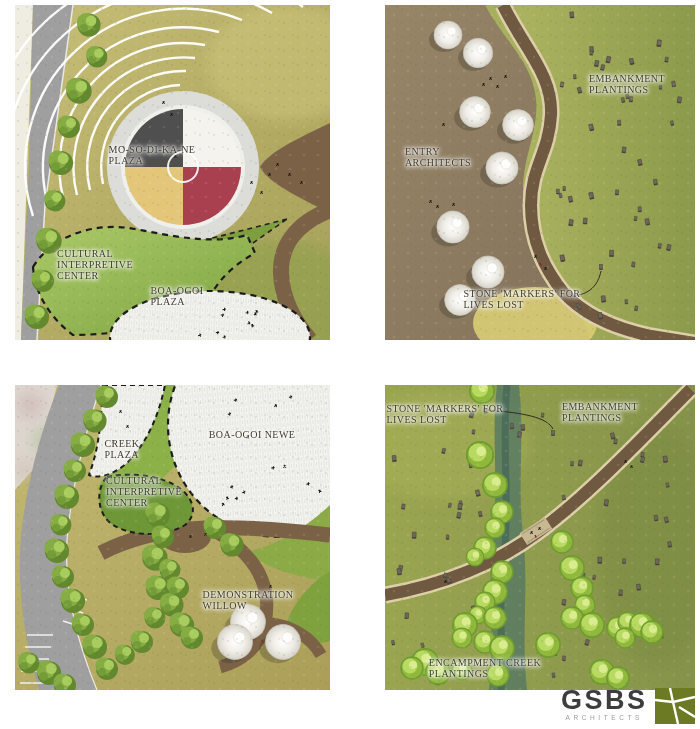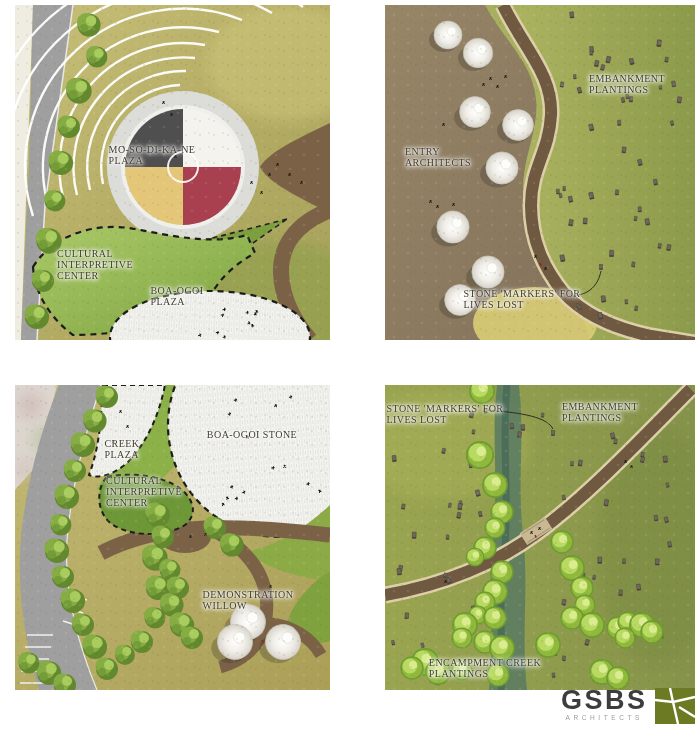--- a/index.html
+++ b/index.html
@@ -500,21 +500,21 @@
   </div>
   <div class="map-label" style="--x:522px;--y:299px">
     <span class="ln">STONE 'MARKERS' FOR</span>
     <span class="ln">LIVES LOST</span>
   </div>
   <div class="map-label" style="--x:122px;--y:449px">
     <span class="ln">CREEK</span>
     <span class="ln">PLAZA</span>
   </div>
   <div class="map-label" style="--x:252px;--y:434px">
-    <span class="ln">BOA-OGOI STONE</span>
+    <span class="ln">BOA-OGOI NEWE</span>
   </div>
   <div class="map-label" style="--x:144px;--y:491px">
     <span class="ln">CULTURAL</span>
     <span class="ln">INTERPRETIVE</span>
     <span class="ln">CENTER</span>
   </div>
   <div class="map-label" style="--x:248px;--y:600px">
     <span class="ln">DEMONSTRATION</span>
     <span class="ln">WILLOW</span>
   </div>

